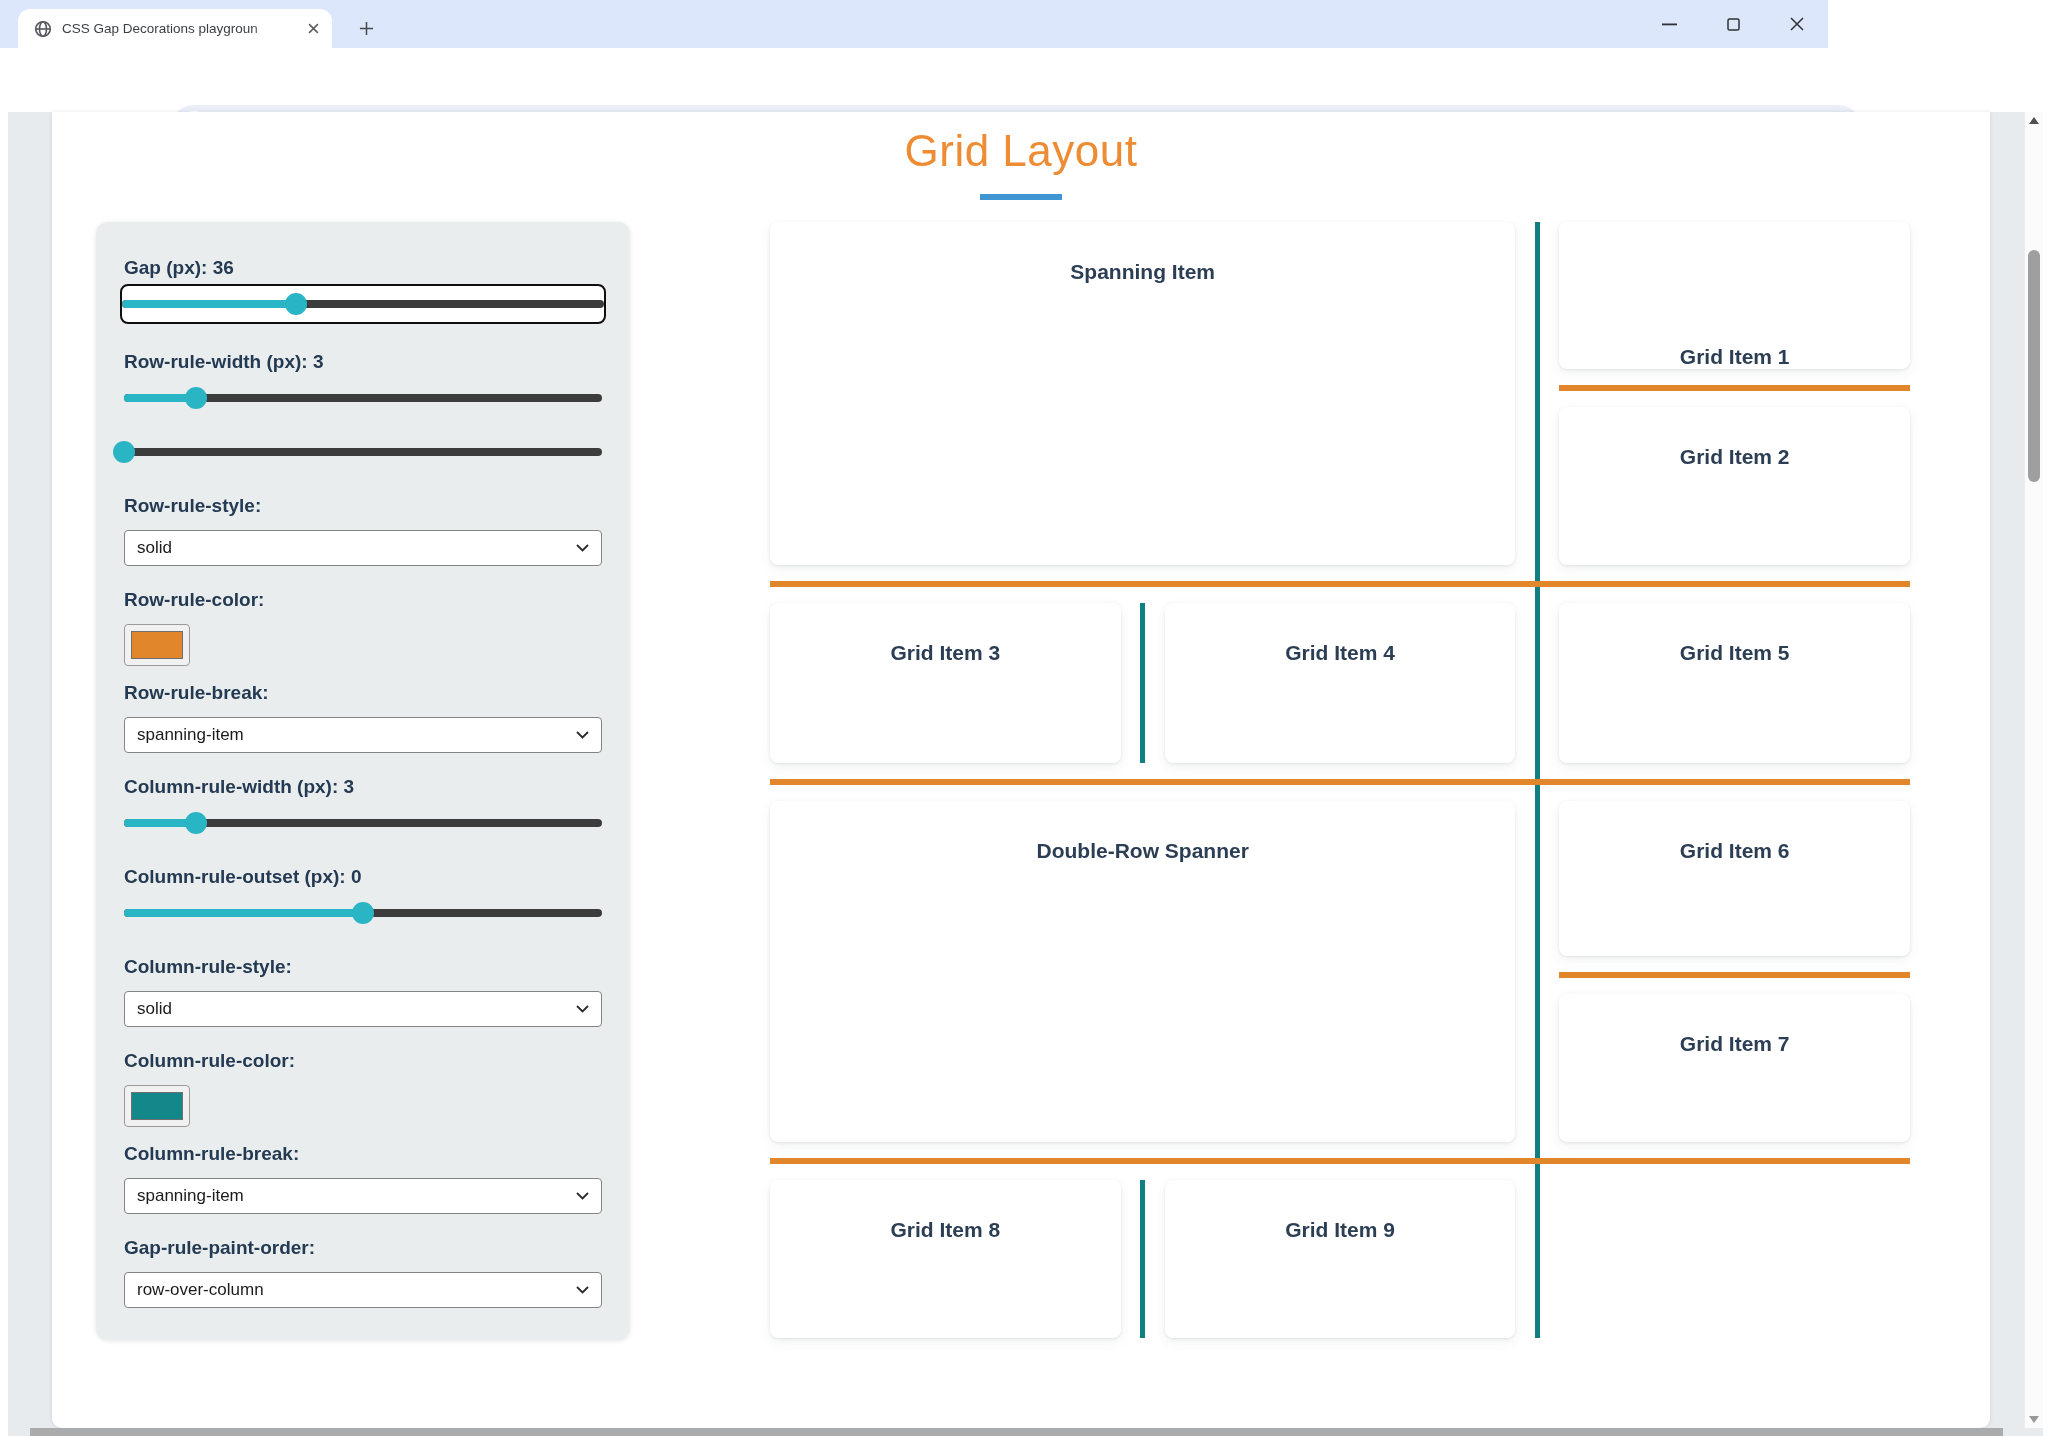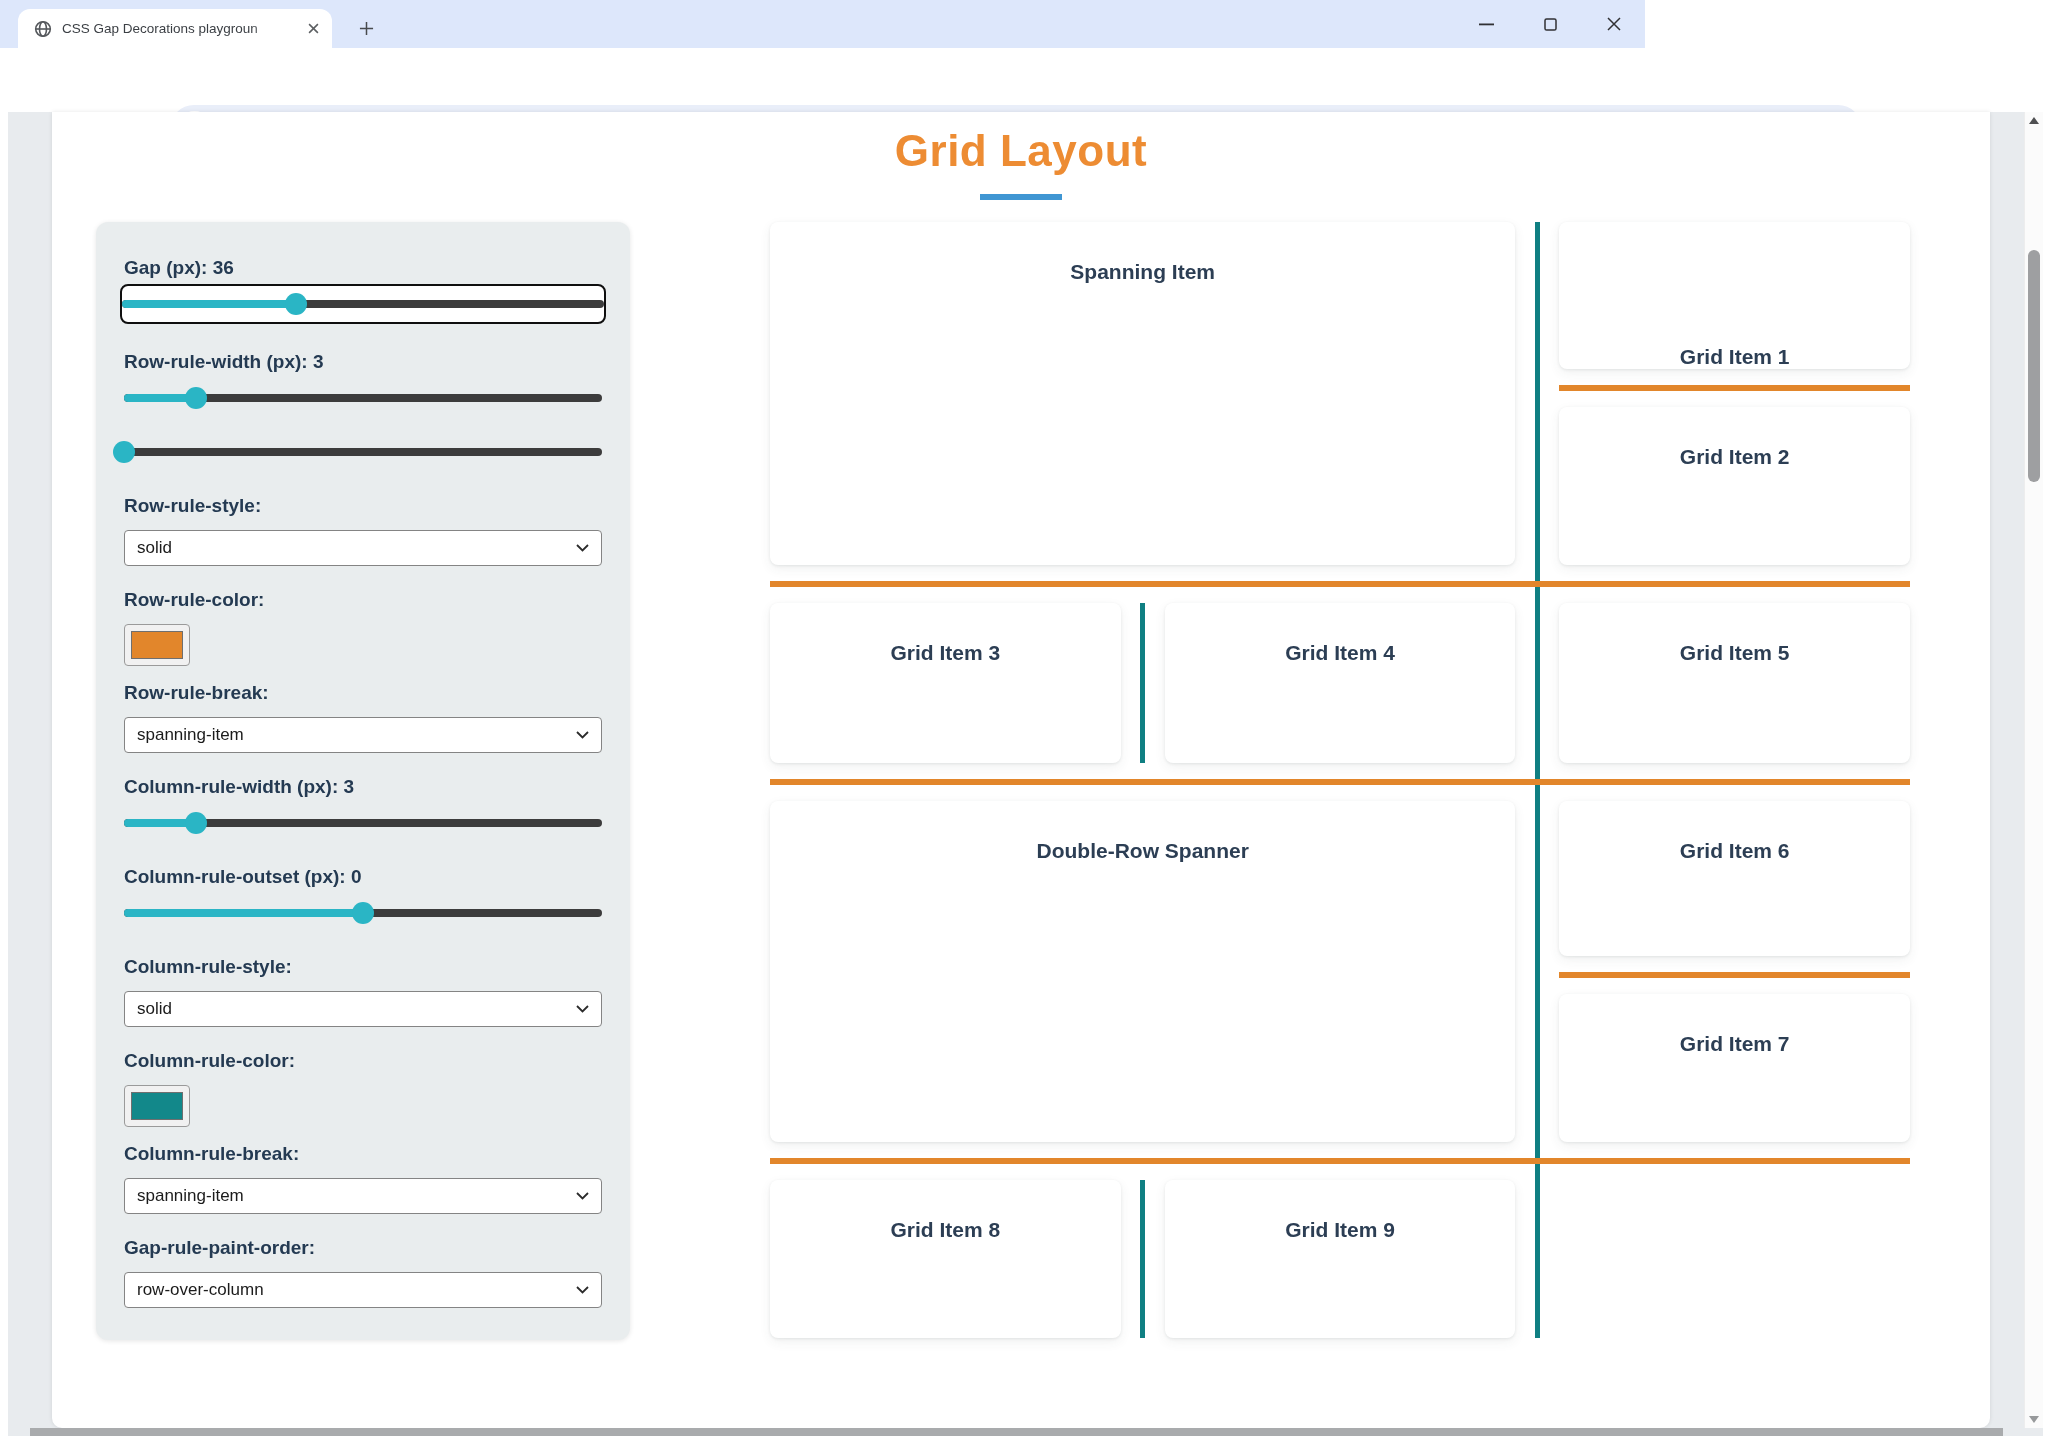--- a/index.html
+++ b/index.html
@@ -3,21 +3,21 @@
 <meta charset="utf-8">
 <style>
   html,body{margin:0;padding:0;}
   body{
     width:2048px;height:1436px;position:relative;overflow:hidden;
     background:#fff;font-family:"Liberation Sans","DejaVu Sans",sans-serif;
     -webkit-font-smoothing:antialiased;
   }
   svg{display:block}
   
-  .tabbar{position:absolute;left:0;top:0;width:1645px;height:48px;background:#dde7fb;}
+  .tabbar{position:absolute;left:0;top:0;width:1828px;height:48px;background:#dde7fb;}
   .tab{position:absolute;left:18px;top:9px;width:314px;height:39px;background:#fff;
        border-radius:12px 12px 0 0;display:flex;align-items:center;padding:0 10px 0 16px;box-sizing:border-box;}
   .tab-title{font-size:13.5px;color:#3b3f44;white-space:nowrap;overflow:hidden;width:218px;position:relative;}
   .tab-title::after{content:"";position:absolute;right:0;top:0;bottom:0;width:28px;
        background:linear-gradient(90deg,rgba(255,255,255,0),#fff);}
   .tab-fav{margin-right:10px;flex:0 0 auto;}
   .tab-close{margin-left:auto;width:18px;height:18px;border-radius:50%;display:flex;align-items:center;justify-content:center;cursor:pointer;}
   .newtab-btn{position:absolute;left:352px;top:14px;width:28px;height:28px;border-radius:50%;
        display:flex;align-items:center;justify-content:center;}
   .wincontrols{position:absolute;right:8px;top:0;height:48px;display:flex;align-items:center;gap:38px;padding-right:10px;}
@@ -33,21 +33,21 @@
   .omni-star{margin-left:auto;}
   .bar-ic{position:absolute;top:66px;width:32px;height:32px;display:flex;align-items:center;justify-content:center;}
   .ic-ext{left:1876px;} .ic-avatar{left:1950px;} .ic-kebab{left:1996px;}
   .bar-divider{position:absolute;left:1929px;top:70px;width:1px;height:24px;background:#d6dae0;}
 
   
   .page{position:absolute;left:8px;top:112px;width:2035px;height:1324px;background:#e8ebee;}
   .content{position:absolute;left:44px;top:0;width:1938px;bottom:8px;background:#fff;
        border-radius:0 0 10px 10px;box-shadow:0 0 4px rgba(0,0,0,.10);}
   .page-title{position:absolute;top:14px;left:0;width:100%;text-align:center;margin:0;
-       font-size:44px;font-weight:700;letter-spacing:.5px;}
+       font-size:44px;font-weight:400;letter-spacing:.5px;}
   .title-underline{position:absolute;top:82px;left:50%;margin-left:-41px;width:82px;height:6px;}
 
   
   .panel{position:absolute;left:44px;top:110px;width:534px;height:1118px;background:#e9edee;
        border-radius:12px;box-shadow:0 1px 5px rgba(0,0,0,.10);box-sizing:border-box;padding:34px 28px 0;}
   .ctl-label{font-size:19px;line-height:24px;font-weight:700;color:#243a52;margin-bottom:12px;}
   .group{margin-bottom:30px;}
   .group.sel-g{margin-bottom:22px;}
   .group.col-g{margin-bottom:12px;}
   .range-wrap{position:relative;height:24px;}

